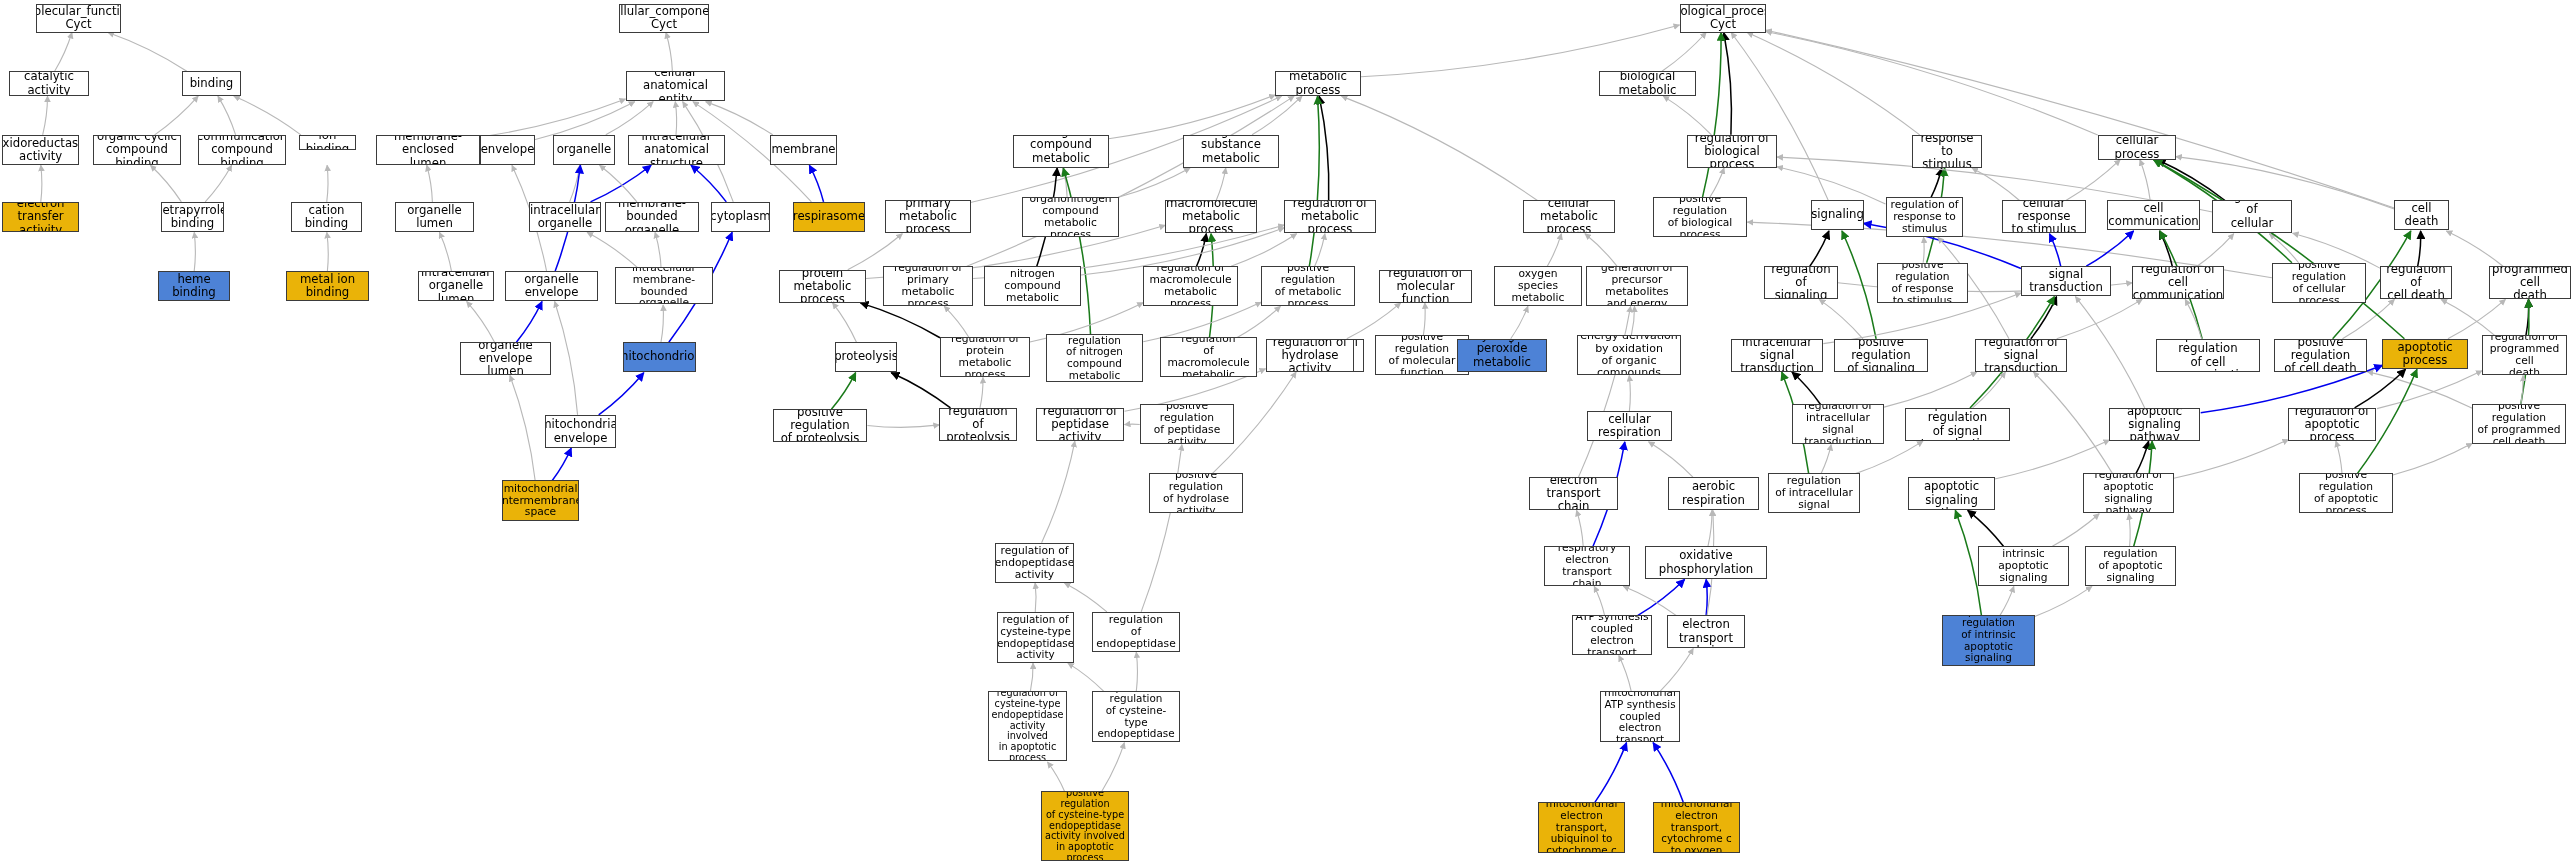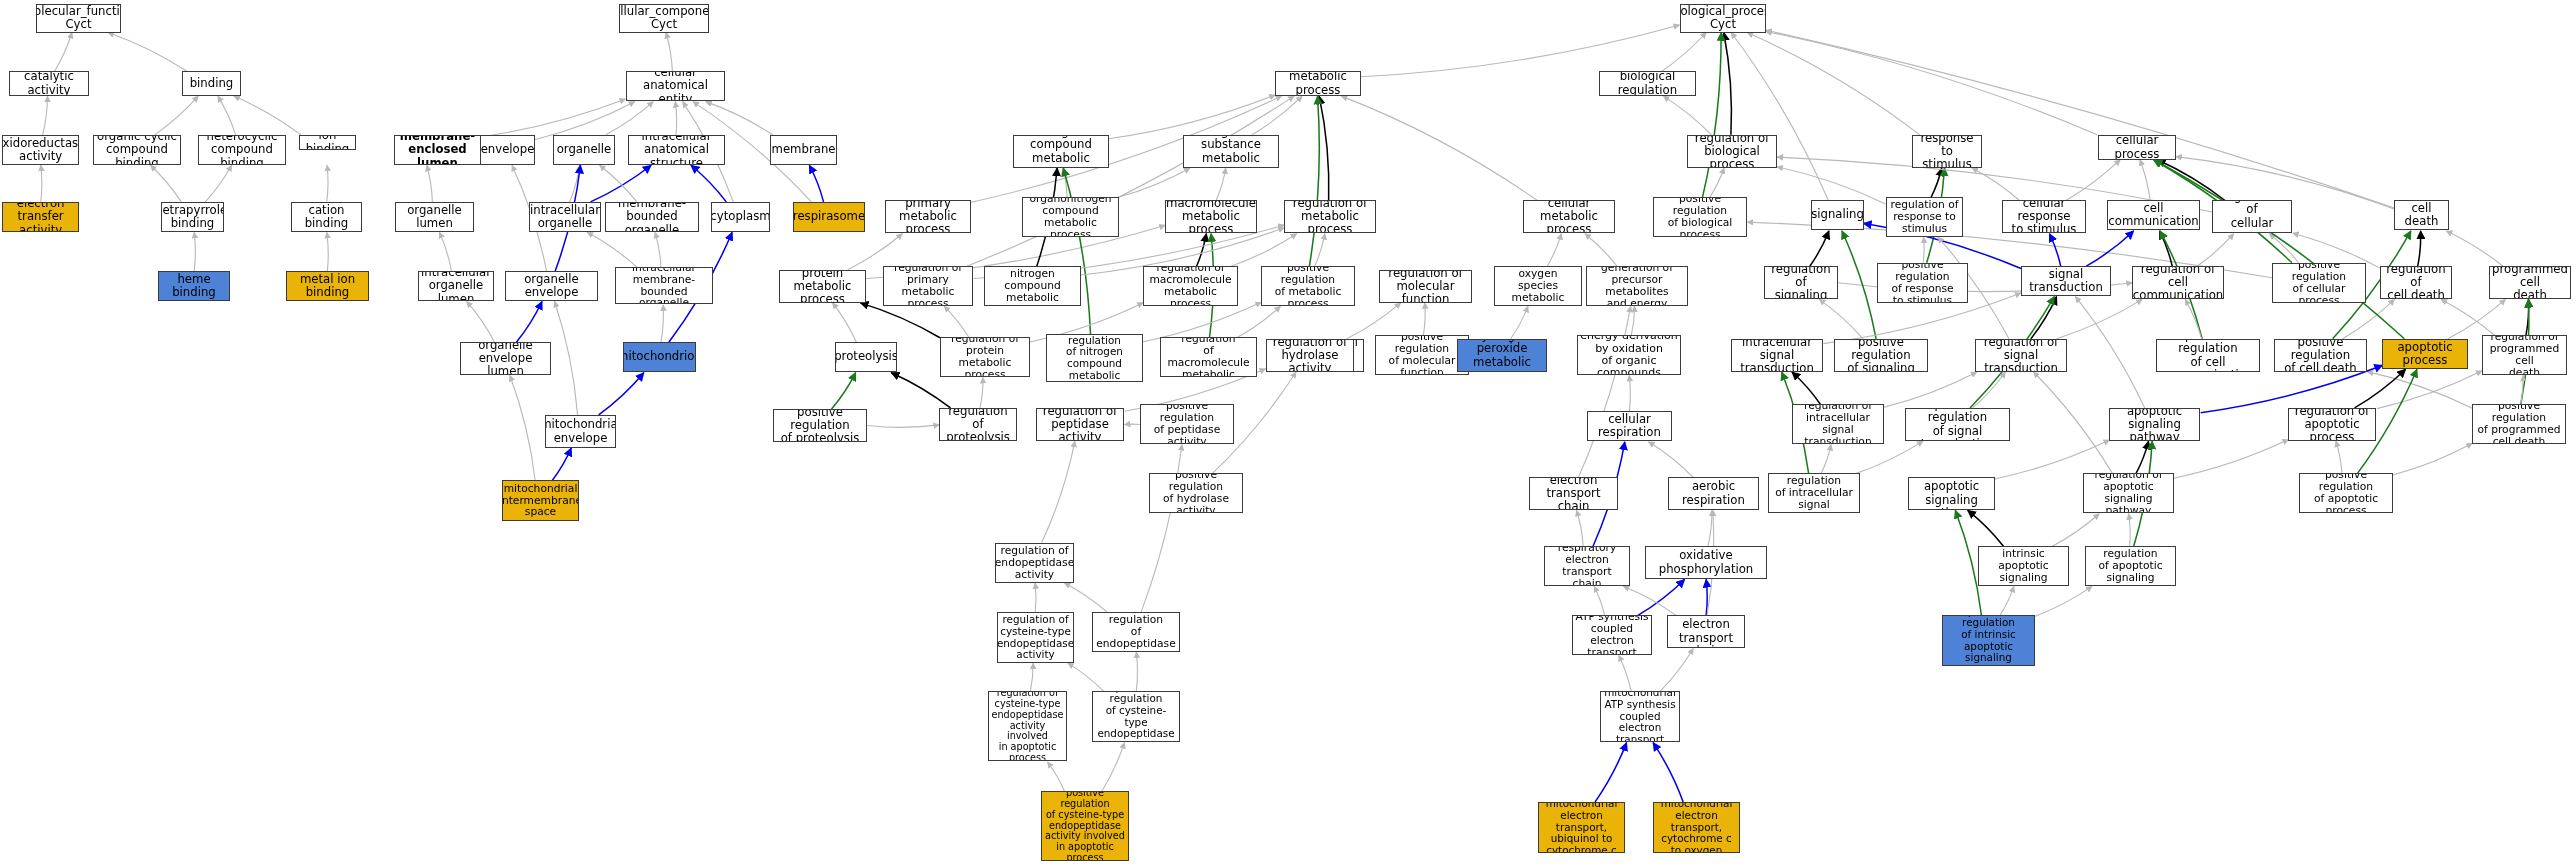--- a/index.html
+++ b/index.html
@@ -238,24 +238,24 @@
       <div class="node" style="left: 619px; top: 3.5px; width: 90px; height: 29px;">cellular_component
 Cyct</div>
       <div class="node" style="left: 1680px; top: 3.5px; width: 86px; height: 29px;">biological_process
 Cyct</div>
       <div class="node" style="left: 9px; top: 71px; width: 80px; height: 25px;">catalytic activity</div>
       <div class="node" style="left: 182px; top: 71px; width: 59px; height: 25px;">binding</div>
       <div class="node" style="left: 2.1px; top: 135px; width: 77px; height: 30px;">oxidoreductase
 activity</div>
       <div class="node" style="left: 93px; top: 135px; width: 88px; height: 30px;">organic cyclic
 compound binding</div>
-      <div class="node" style="left: 198px; top: 135px; width: 88px; height: 30px;">heterocyclic
+      <div class="node" style="left: 198px; top: 135px; width: 88px; height: 30px;">communication
 compound binding</div>
       <div class="node" style="left: 299px; top: 135px; width: 57px; height: 15px;">ion binding</div>
-      <div class="node" style="left: 394px; top: 135px; width: 87px; height: 30px; font-weight: bold;">membrane-enclosed
+      <div class="node" style="left: 376px; top: 135px; width: 104px; height: 30px;">membrane-enclosed
 lumen</div>
       <div class="node" style="left: 480px; top: 135px; width: 55px; height: 30px;">envelope</div>
       <div class="node" style="left: 553px; top: 135px; width: 62px; height: 30px;">organelle</div>
       <div class="node" style="left: 628px; top: 135px; width: 97px; height: 30px;">intracellular
 anatomical structure</div>
       <div class="node" style="left: 770px; top: 135px; width: 67px; height: 30px;">membrane</div>
       <div class="node" style="left: 626px; top: 71px; width: 99px; height: 30px;">cellular anatomical
 entity</div>
       <div class="node hl-light" style="left: 2.1px; top: 202px; width: 77px; height: 30px;">electron transfer
 activity</div>
@@ -405,21 +405,21 @@
 coupled electron
 transport</div>
       <div class="node hl-light" style="left: 1538px; top: 802px; width: 87px; height: 51px; font-size: 10.4px;">mitochondrial
 electron transport,
 ubiquinol to
 cytochrome c</div>
       <div class="node hl-light" style="left: 1653px; top: 802px; width: 87px; height: 51px; font-size: 10.4px;">mitochondrial
 electron transport,
 cytochrome c
 to oxygen</div>
-      <div class="node" style="left: 1599px; top: 71px; width: 97px; height: 25px;">biological regulation</div>
+      <div class="node" style="left: 1599px; top: 71px; width: 97px; height: 25px;">biological metabolic</div>
       <div class="node" style="left: 1687px; top: 135px; width: 90px; height: 33px;">regulation of
 biological process</div>
       <div class="node" style="left: 1912px; top: 135px; width: 70px; height: 33px;">response to
 stimulus</div>
       <div class="node" style="left: 2098px; top: 135px; width: 78px; height: 25px;">cellular process</div>
       <div class="node" style="left: 1811px; top: 200px; width: 53px; height: 30px;">signaling</div>
       <div class="node" style="left: 1886px; top: 197px; width: 77px; height: 40px; font-size: 10.7px;">regulation of
 response to
 stimulus</div>
       <div class="node" style="left: 2002px; top: 200px; width: 84px; height: 33px;">cellular response

